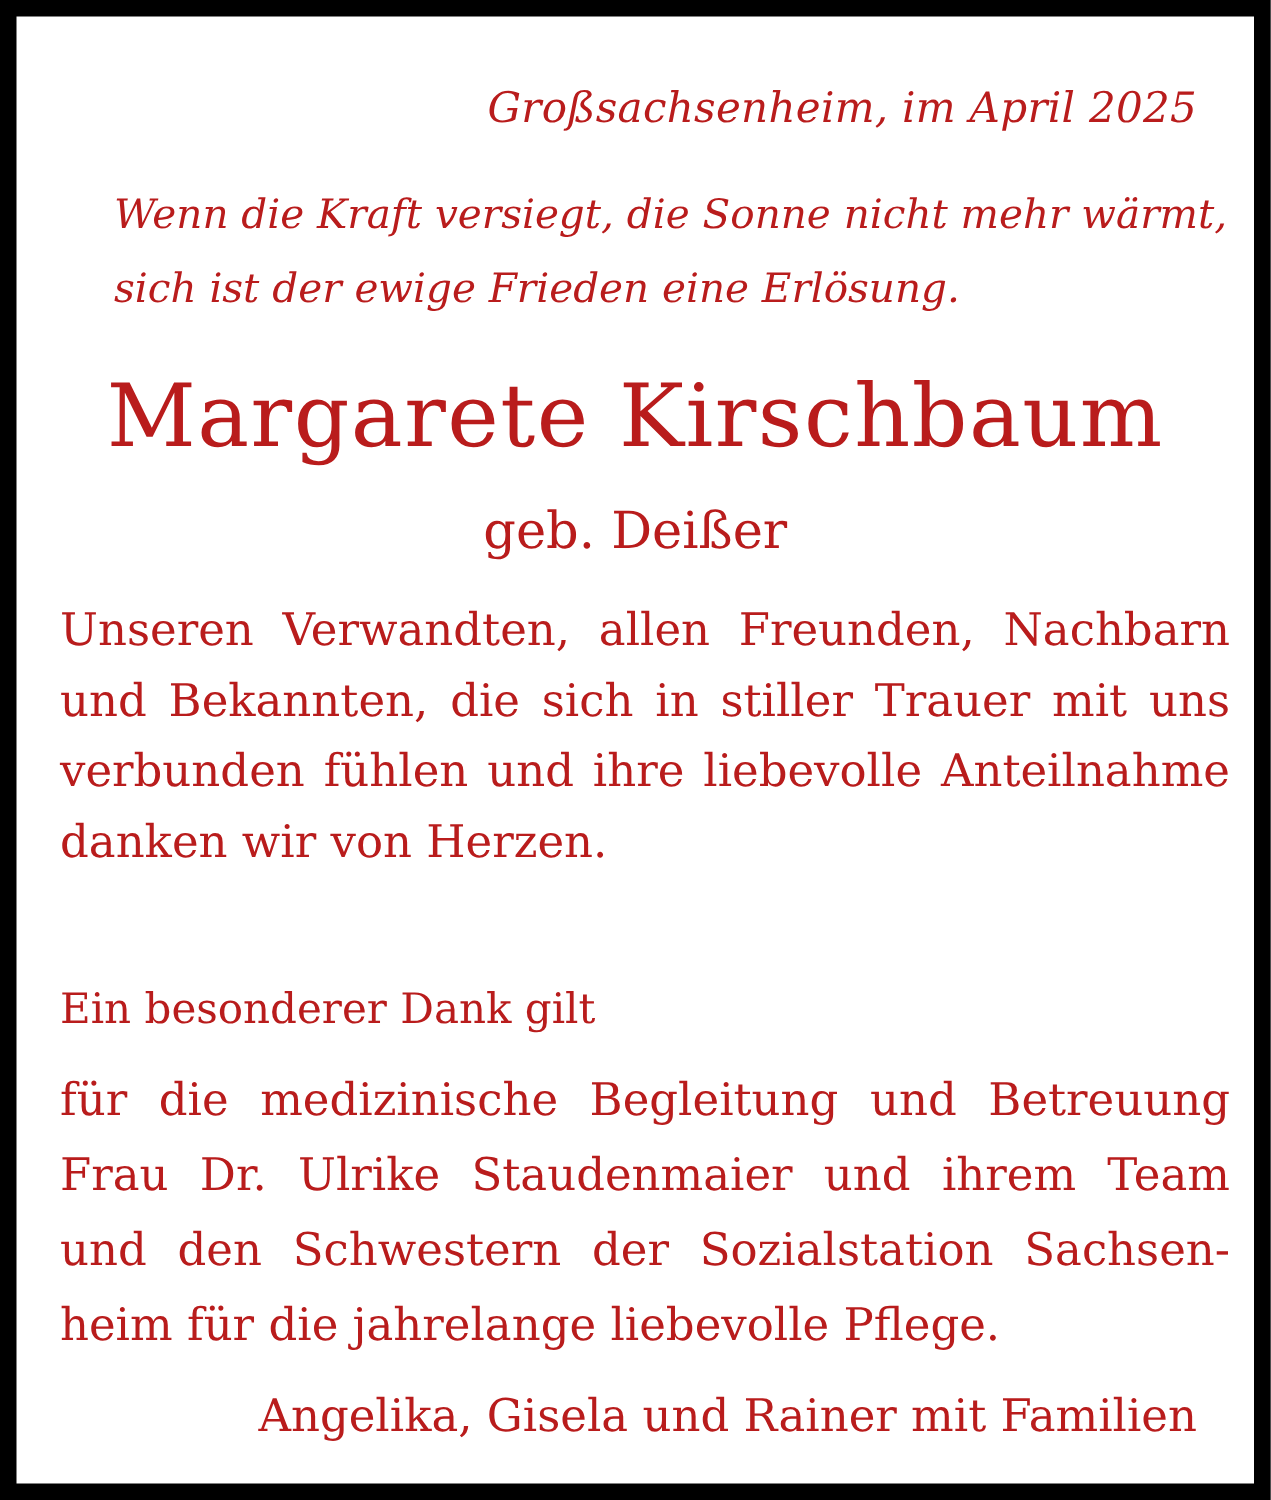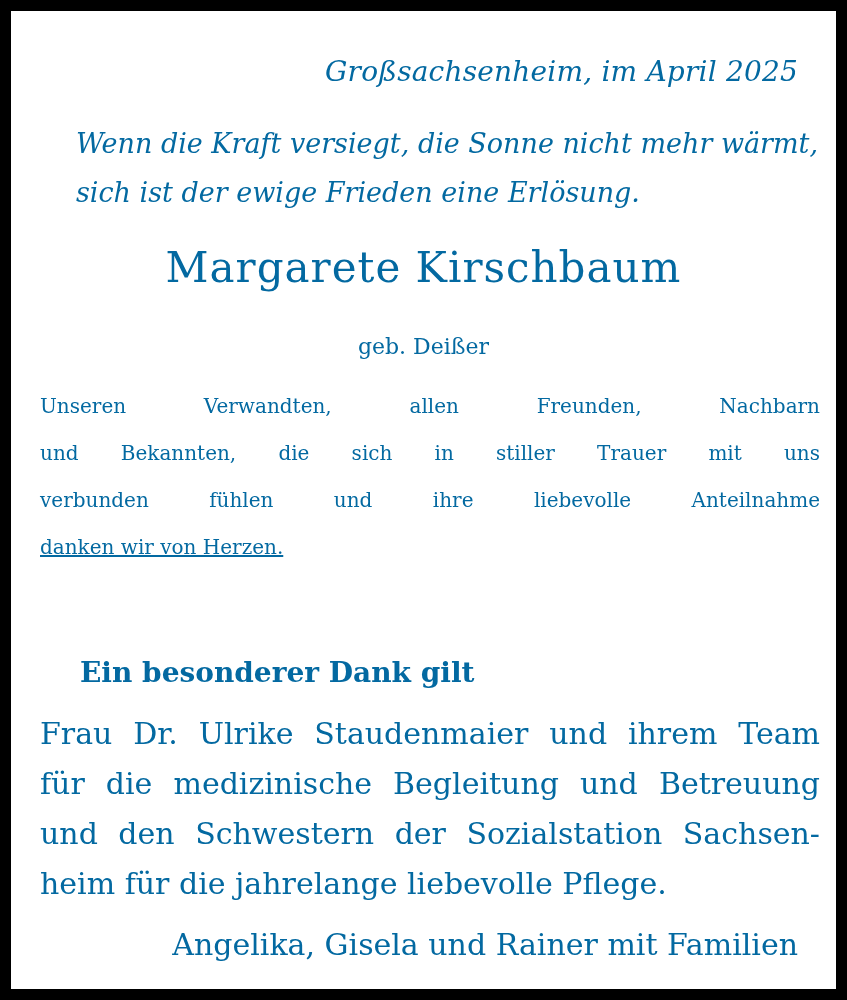--- a/index.html
+++ b/index.html
@@ -13,21 +13,21 @@
       overflow: hidden;
     }
     .frame {
       position: absolute;
       left: 0; top: 0;
       width: 847px;
       height: 1000px;
       box-sizing: border-box;
       border: 11px solid #000000;
       background: #ffffff;
-      color: #0369a1;
+      color: #b91c1c;
       font-family: "DejaVu Serif", "Liberation Serif", serif;
     }
     .place-date {
       position: absolute;
       right: 38px;
       top: 44px;
       font-size: 28px;
       font-style: italic;
       letter-spacing: 0.2px;
       white-space: nowrap;
@@ -40,50 +40,49 @@
       font-size: 27px;
       font-style: italic;
       line-height: 49px;
     }
     .motto div { white-space: nowrap; margin-left: 36px; }
     .deceased-name {
       position: absolute;
       left: 0; right: 0;
       top: 232px;
       text-align: center;
-      font-size: 42px;
+      font-size: 58px;
       letter-spacing: 1px;
       white-space: nowrap;
     }
     .birth-name {
       position: absolute;
       left: 0; right: 0;
       top: 323px;
       text-align: center;
-      font-size: 22px;
+      font-size: 34px;
       white-space: nowrap;
     }
     .thanks-body {
       position: absolute;
       left: 29px;
-      top: 372px;
+      top: 386px;
       width: 780px;
-      font-size: 20px;
+      font-size: 30px;
       line-height: 47px;
     }
     .thanks-body div { white-space: nowrap; text-align-last: justify; }
-    .thanks-body div.last { text-align-last: left; text-decoration: underline; }
+    .thanks-body div.last { text-align-last: left; }
     .special-heading {
       position: absolute;
       left: 29px;
       top: 645px;
       font-size: 28px;
-      font-weight: bold;
+      font-weight: normal;
       white-space: nowrap;
-      margin-left: 40px;
     }
     .special-body {
       position: absolute;
       left: 29px;
       top: 698px;
       width: 780px;
       font-size: 30px;
       line-height: 50px;
     }
     .special-body div { white-space: nowrap; text-align-last: justify; }
@@ -114,21 +113,21 @@
   <div class="thanks-body">
     <div>Unseren Verwandten, allen Freunden, Nachbarn</div>
     <div>und Bekannten, die sich in stiller Trauer mit uns</div>
     <div>verbunden fühlen und ihre liebevolle Anteilnahme</div>
     <div class="last">danken wir von Herzen.</div>
   </div>
 
   <div class="special-heading">Ein besonderer Dank gilt</div>
 
   <div class="special-body">
+    <div>für die medizinische Begleitung und Betreuung</div>
     <div>Frau Dr. Ulrike Staudenmaier und ihrem Team</div>
-    <div>für die medizinische Begleitung und Betreuung</div>
     <div>und den Schwestern der Sozialstation Sachsen-</div>
     <div class="last">heim für die jahrelange liebevolle Pflege.</div>
   </div>
 
   <div class="signature">Angelika, Gisela und Rainer mit Familien</div>
 
 </div>
 
 </body></html>

